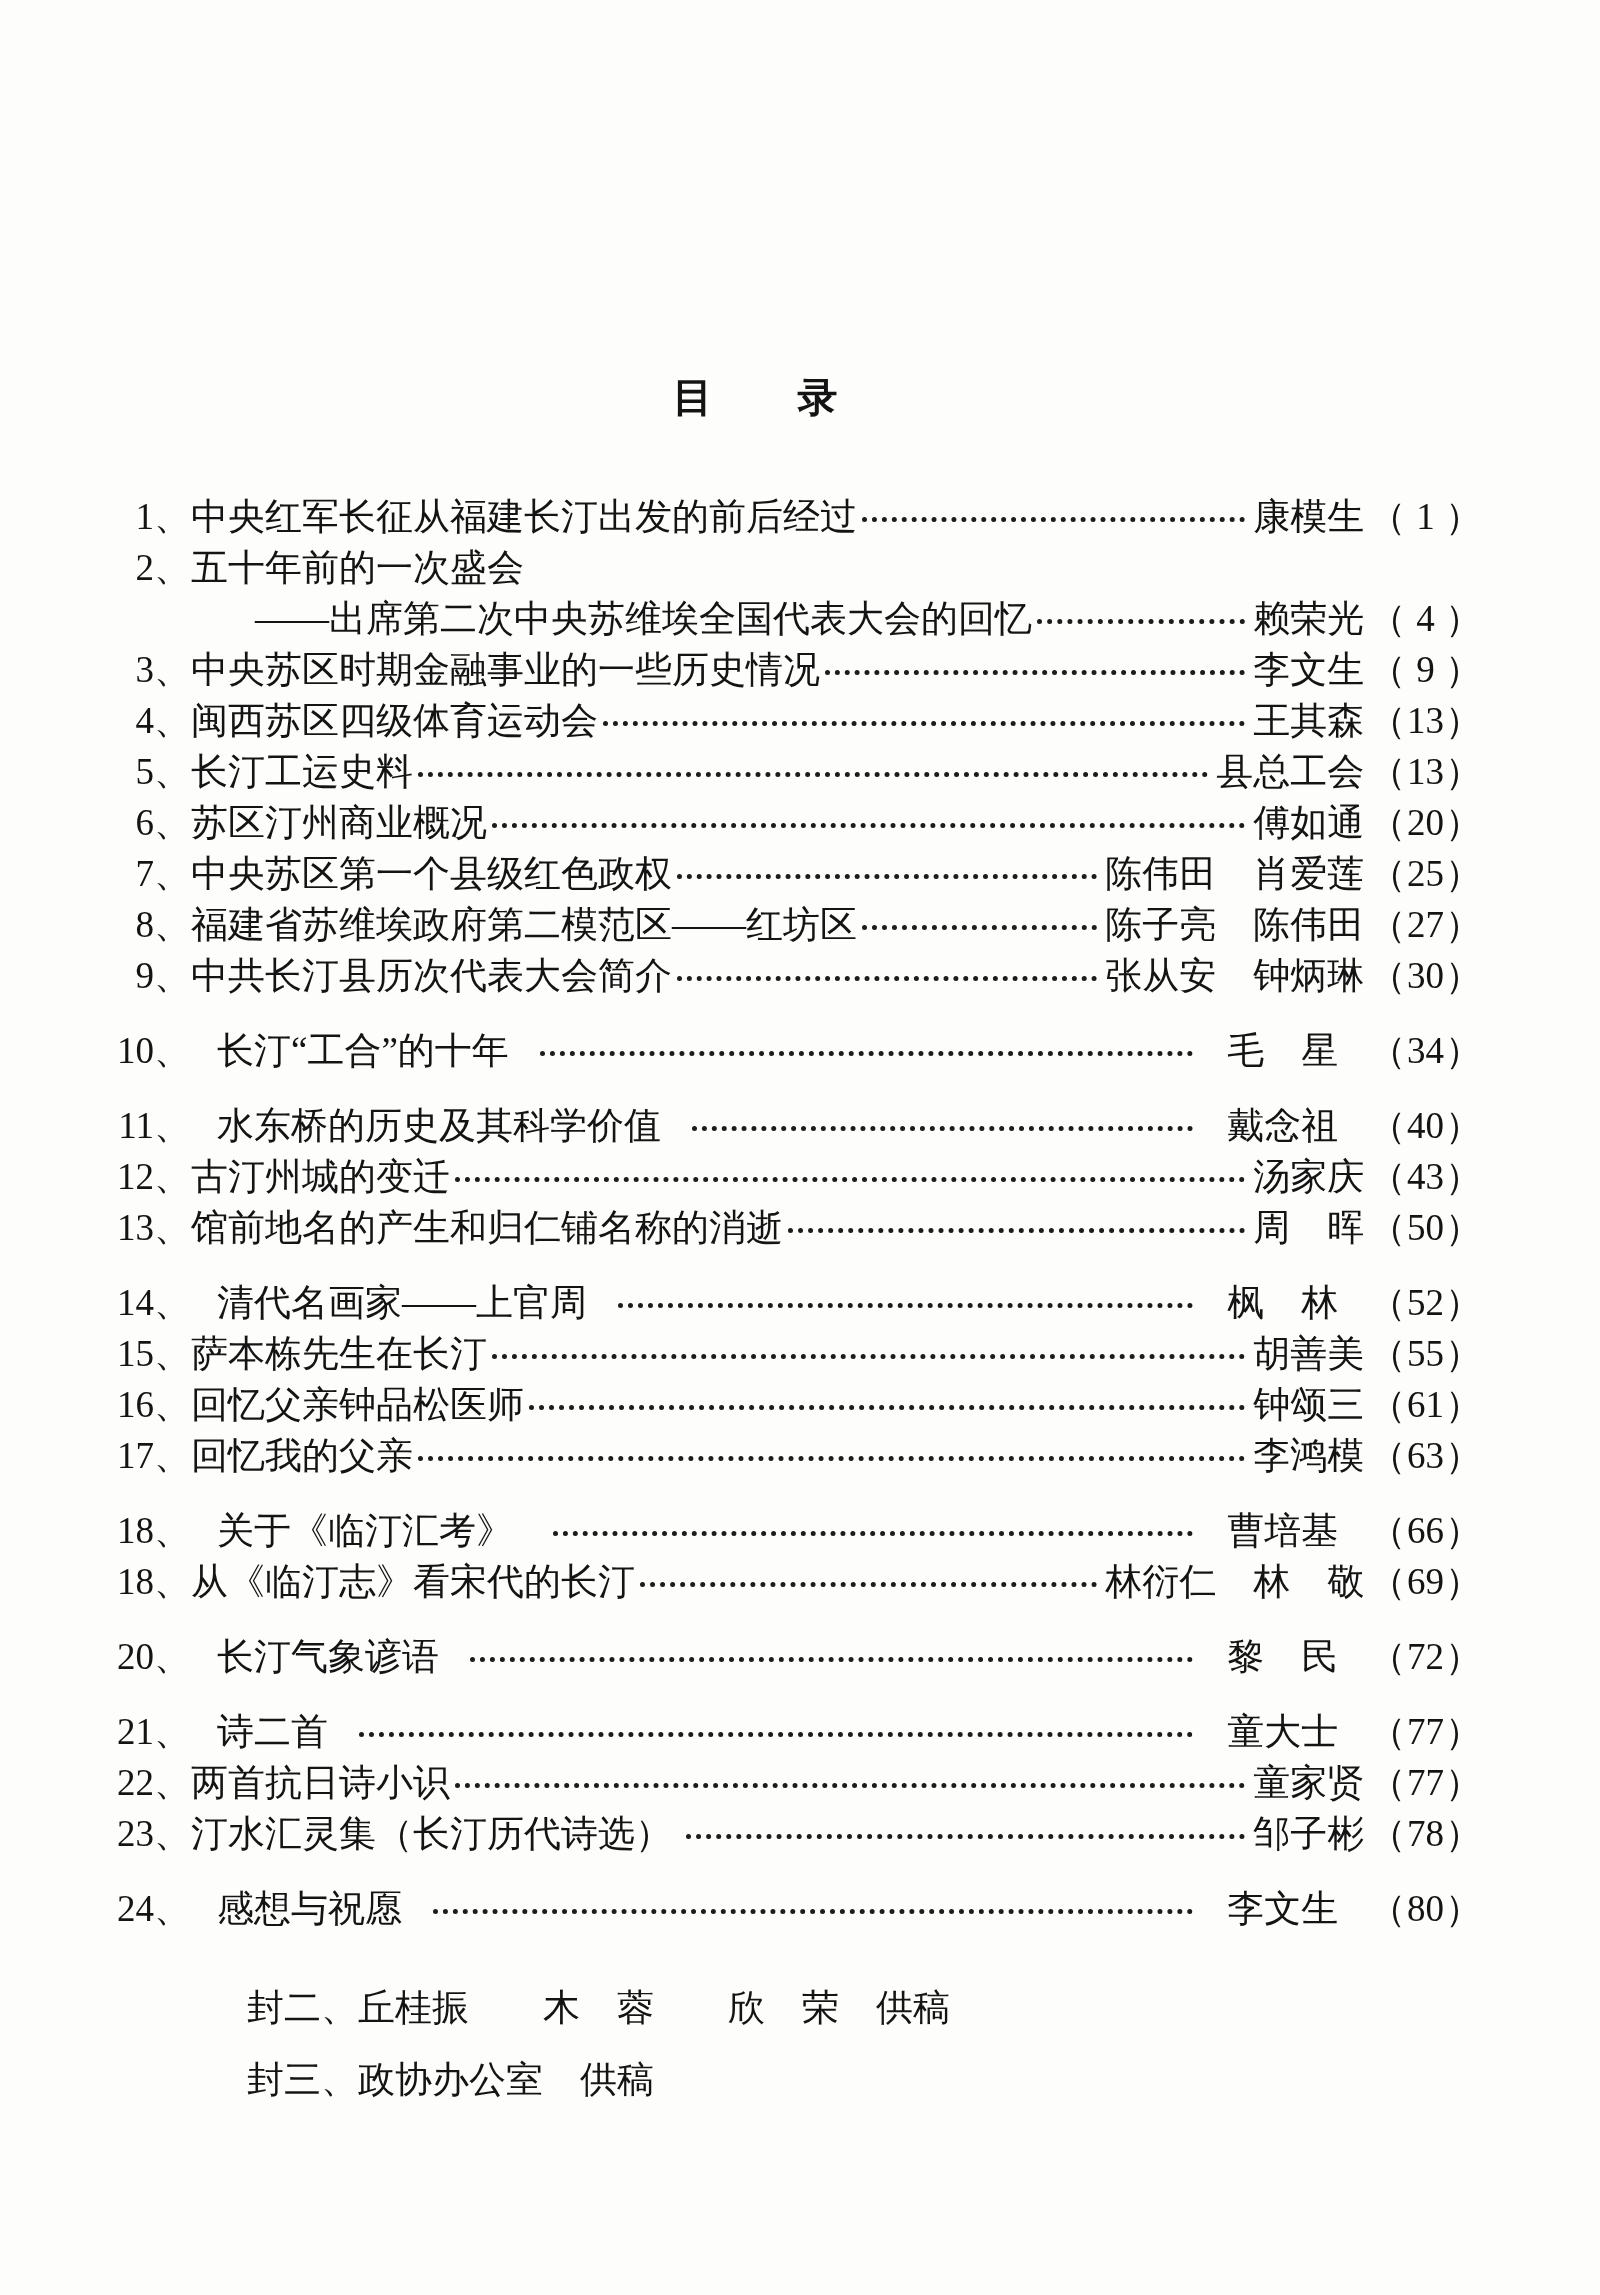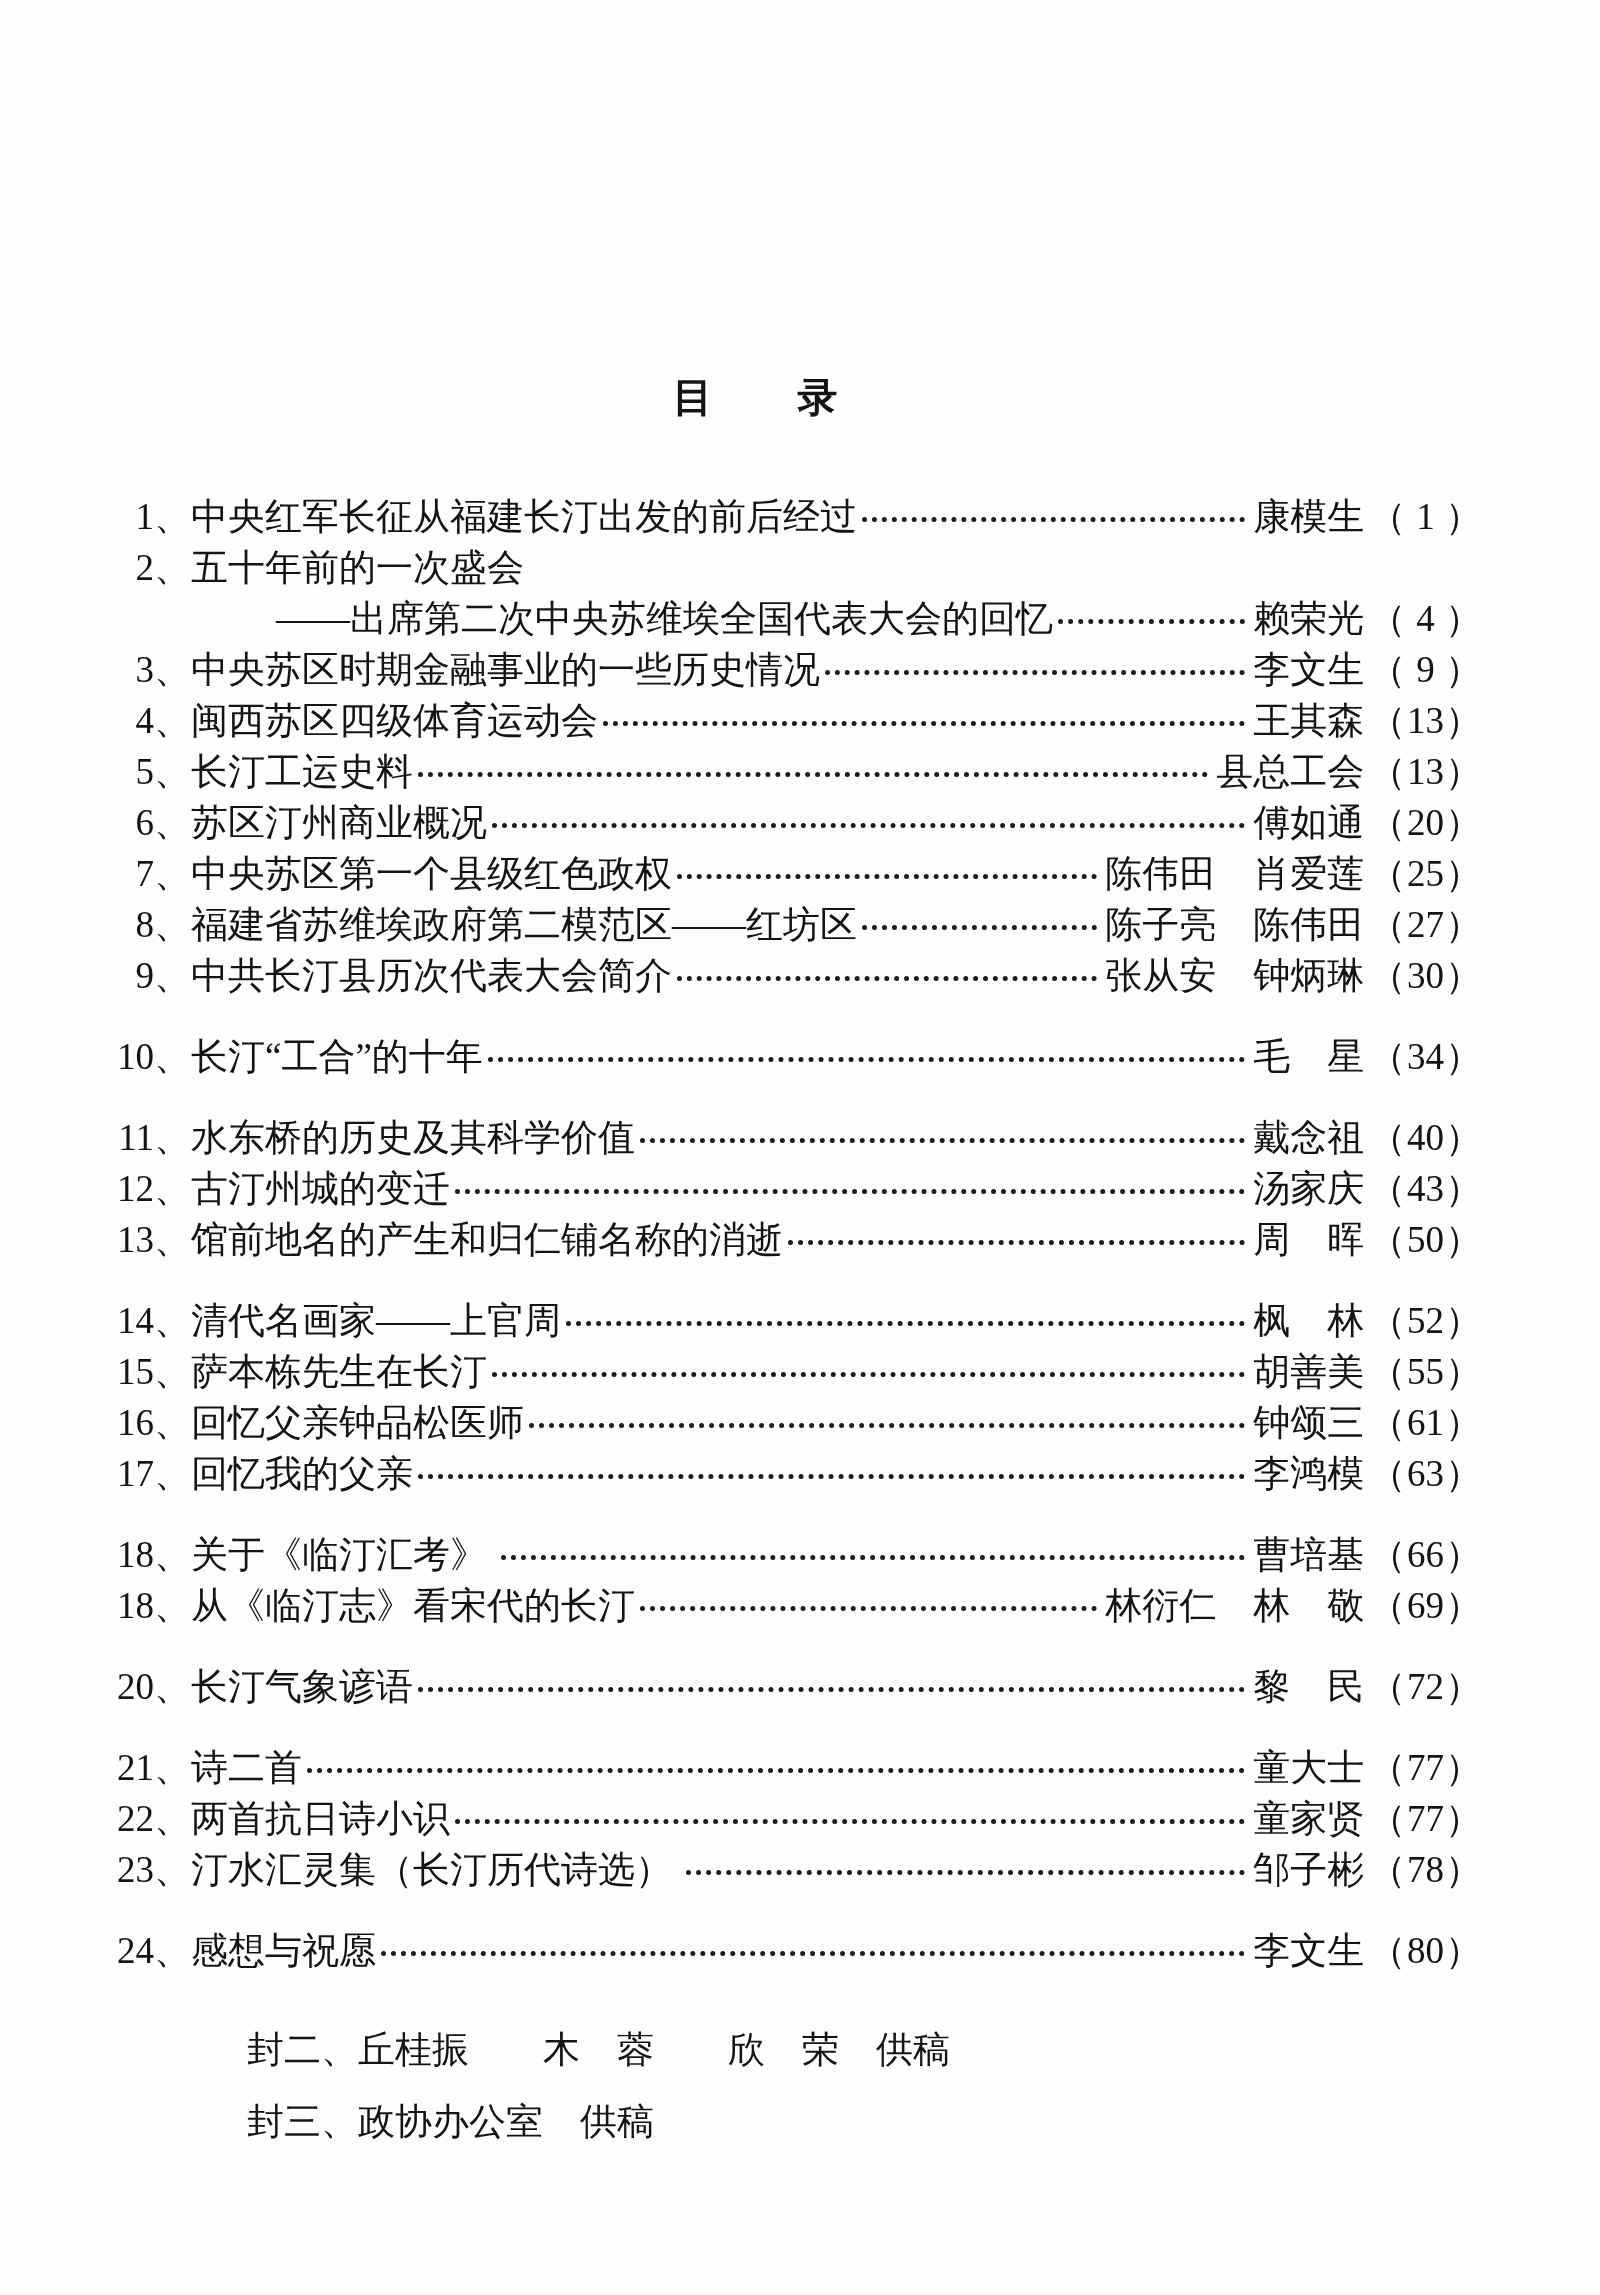--- a/index.html
+++ b/index.html
@@ -20,40 +20,40 @@
   }
   .list{margin-top:46px;}
   .row{
     display:flex;
     align-items:flex-end;
     padding:0 119px 0 88px;
     font-size:37px;
     line-height:51px;
     white-space:pre;
   }
-  .row.gap{margin-top:30px;}
+  .row.gap{margin-top:24px;gap:26px;}
   .num{
     flex:0 0 103px;
     text-align:right;
   }
   .ttl{flex:0 0 auto;}
   .leader{
     flex:1 1 auto;
     min-width:24px;
     border-bottom:5.6px dotted #1c1c1c;
     margin:0 8px 20px 4.8px;
   }
   .authors{flex:0 0 auto;white-space:pre;}
   .page-no{
     flex:0 0 113px;
     display:flex;
     justify-content:space-between;
     margin-left:4.8px;
   }
-  .row.indent{padding-left:255px;margin-left:21px;}
+  .row.indent{padding-left:255px;}
   .footer{margin-top:48px;}
   .footer-line{
     padding-left:247px;
     font-size:37px;
     line-height:51px;
     white-space:pre;
   }
   .footer-line + .footer-line{margin-top:20.7px;}
 </style>
 </head>

